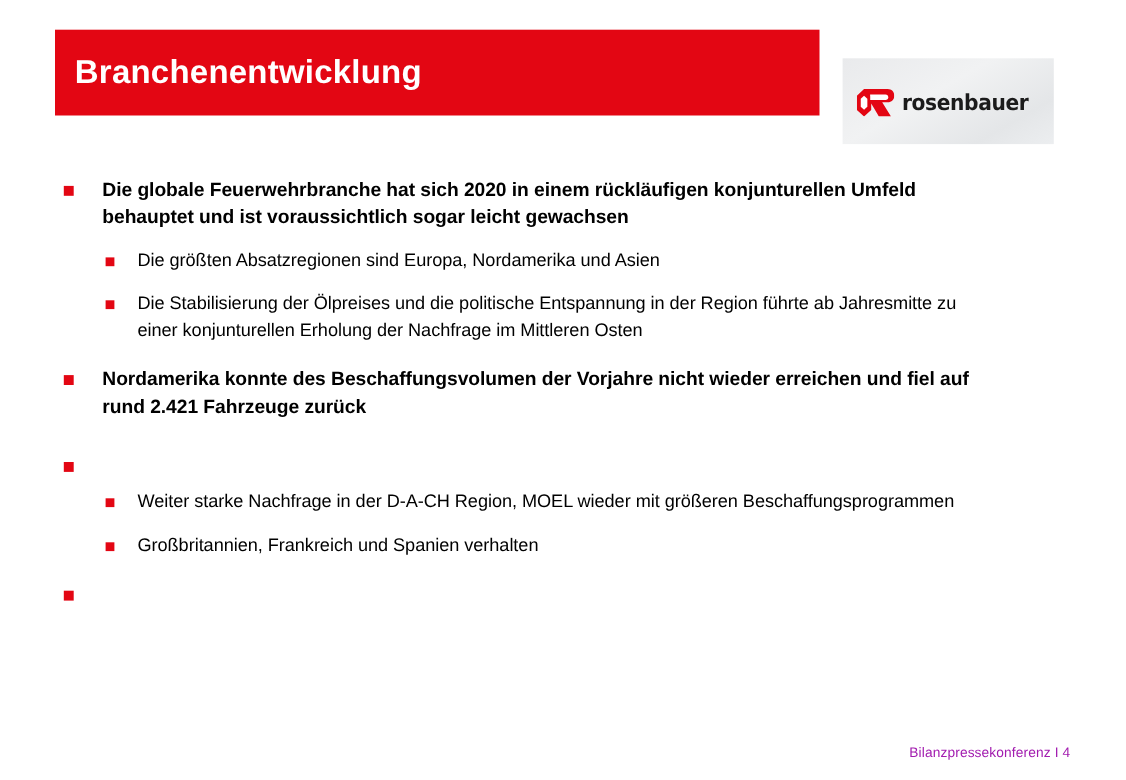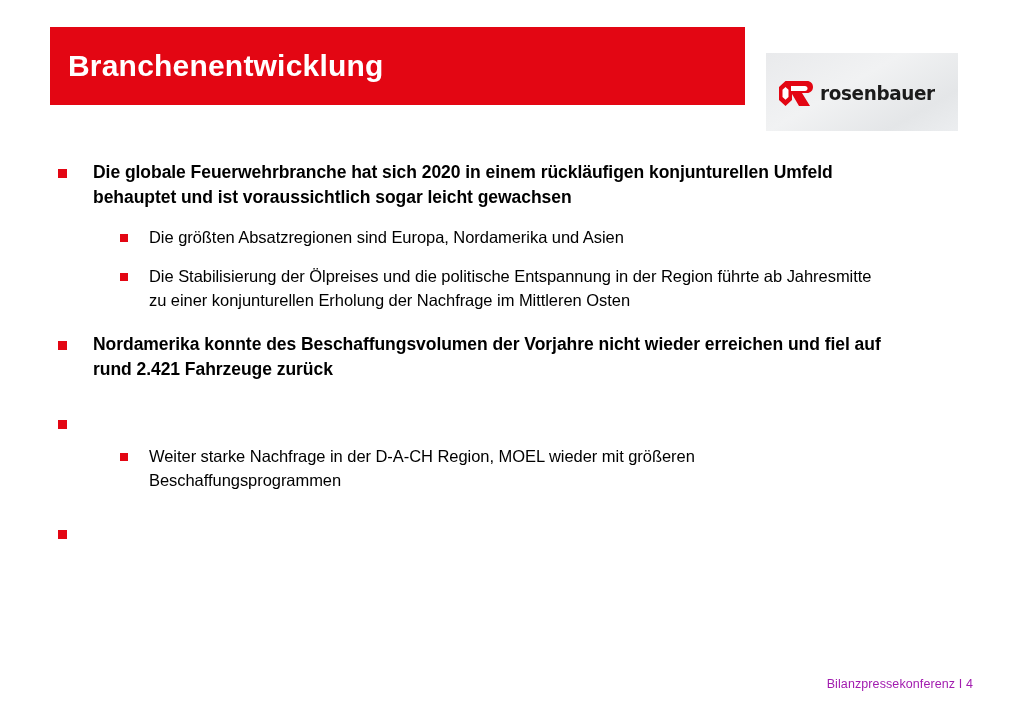--- a/index.html
+++ b/index.html
@@ -110,21 +110,20 @@
     color: #000000;
     line-height: 1.42;
     letter-spacing: -0.05px;
   }
 
   
   .level2 {
     padding-left: 96px;
     padding-right: 40px;
     margin-bottom: 7px;
-    margin-left: 24px;
   }
   .level2 .marker {
     width: 8px;
     height: 8px;
     margin-top: 8px;
     margin-right: 21px;
   }
   .level2 .btext {
     font-size: 16.5px;
     font-weight: normal;
@@ -210,20 +209,24 @@
 
   <div class="gap-sm"></div>
 
   <div class="bullet level2">
     <span class="marker"></span>
     <span class="btext">Weiter starke Nachfrage in der D-A-CH Region, MOEL wieder mit größeren Beschaffungsprogrammen</span>
   </div>
 
   <div class="gap-sm"></div>
 
+  <div class="bullet level2">
+    <span class="marker"></span>
+    <span class="btext">Großbritannien, Frankreich und Spanien verhalten</span>
+  </div>
 
   <div class="gap-md"></div>
 
   <div class="bullet level1">
     <span class="marker"></span>
   </div>
 
 </div>
 
 <div class="footer">Bilanzpressekonferenz I 4</div>

